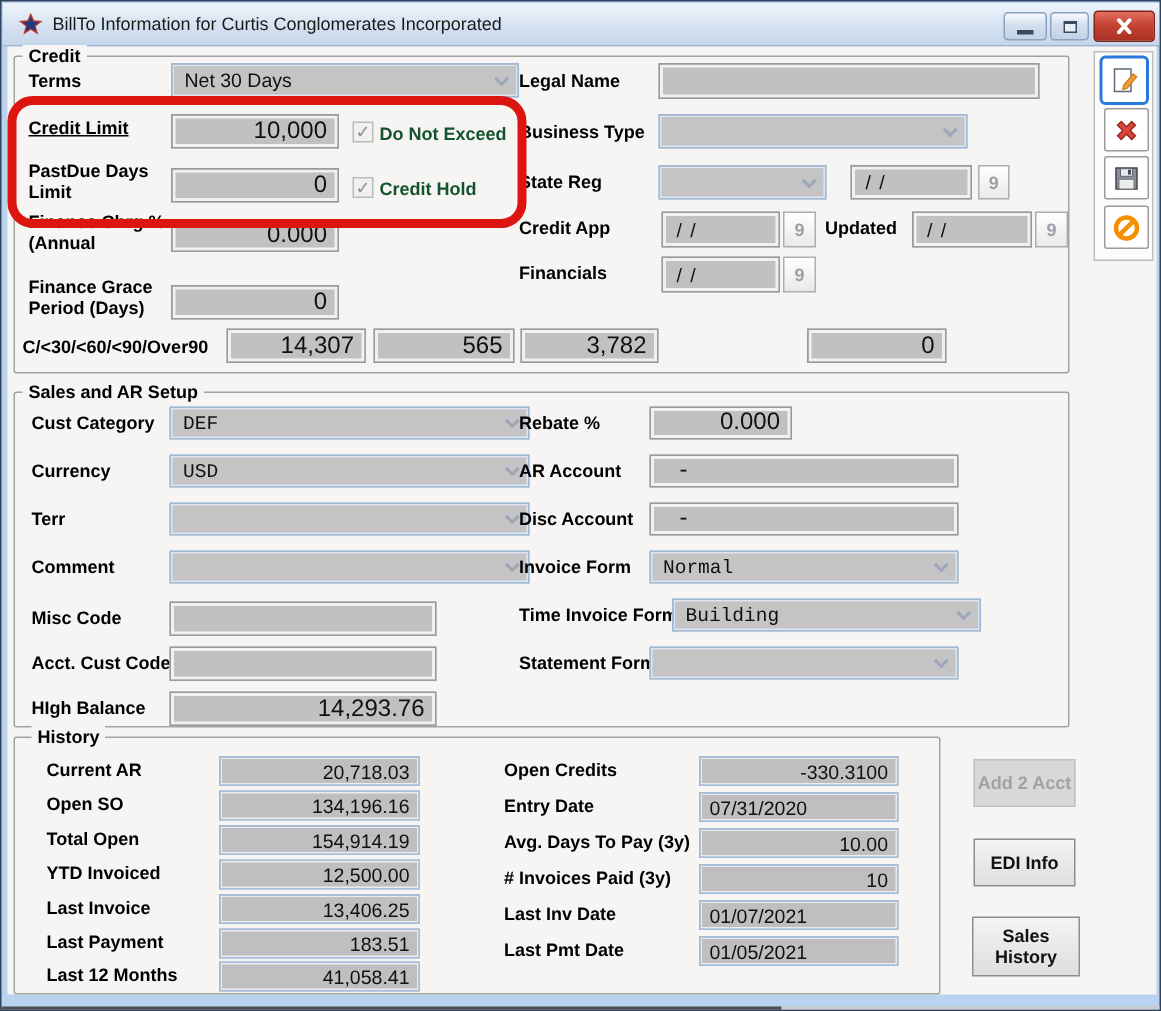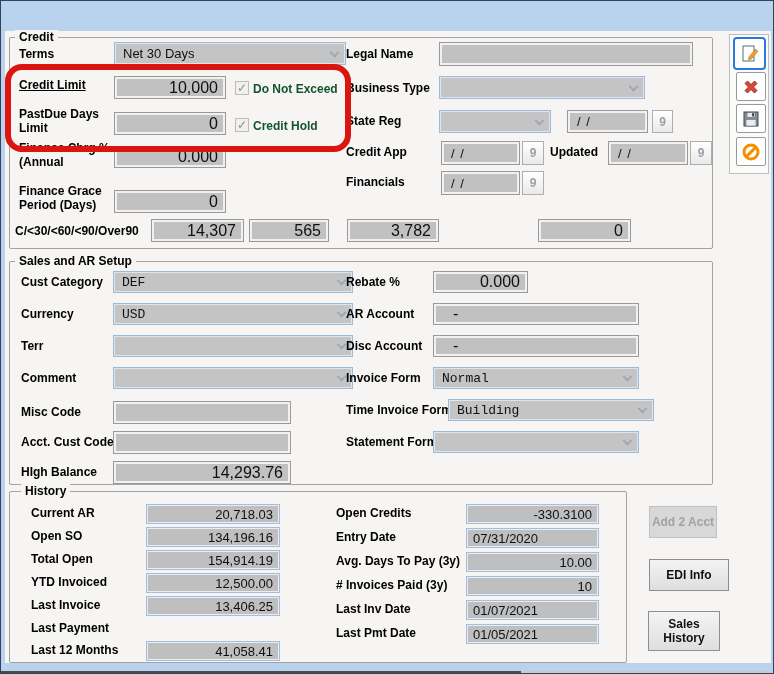--- a/index.html
+++ b/index.html
@@ -81,20 +81,40 @@
 
   
   .red-annot { position:absolute; left:4px; top:63px; width:346px; height:88px;
     border:6px solid #dc1510; border-radius:17px; z-index:40; pointer-events:none; }
 </style>
 </head>
 <body>
 
 <div id="app">
 
+  <div class="titlebar">
+    <span class="tlogo">
+      <svg width="17" height="17" viewBox="0 0 16 16">
+        <path d="M8 0.5 L10.1 5.2 L15.5 5.6 L11.2 8.9 L12.7 14.3 L8 11.2 L3.3 14.3 L4.8 8.9 L0.5 5.6 L5.9 5.2 Z" fill="#c03a2b"></path>
+        <path d="M8 2.6 L9.5 6.1 L13.2 6.4 L10.3 8.7 L11.3 12.3 L8 10.2 L4.7 12.3 L5.7 8.7 L2.8 6.4 L6.5 6.1 Z" fill="#203a7d"></path>
+      </svg>
+    </span>
+    <span class="ttext">BillTo Information for Curtis Conglomerates Incorporated</span>
+    <span class="wb" style="left:667px;width:29px;">
+        <i class="g-min"></i>
+      </span>
+    <span class="wb" style="left:698px;width:26px;">
+        <i class="g-max"></i>
+      </span>
+    <span class="wb wb-close" style="left:727px;width:41px;">
+      <svg width="13" height="11" viewBox="0 0 13 11">
+        <path d="M3 1.5 L10 9.5 M10 1.5 L3 9.5" stroke="#ffffff" stroke-width="2.6" stroke-linecap="round"></path>
+      </svg>
+    </span>
+  </div>
 
   <div class="content"></div>
   <div class="btm-dark-l"></div>
   <div class="btm-dark-r"></div>
 
   <div class="grp" style="left:8px;top:36px;width:704px;height:212px;"></div>
   <span class="grp-lbl" style="left:14px;top:29px;">Credit</span>
 
   <span class="lbl" style="left:18px;top:46px;">Terms</span>
   <div class="combo" style="left:113px;top:41px;width:232px;height:23px;">
@@ -169,21 +189,21 @@
     <span>/ /</span>
   </div>
   <div class="calbtn" style="left:521px;top:170px;width:22px;height:24px;">
     <span>9</span>
   </div>
 
   <span class="lbl" style="left:14px;top:223px;">C/&lt;30/&lt;60/&lt;90/Over90</span>
   <div class="fld num" style="left:150px;top:218px;width:93px;height:23px;">
       <span>14,307</span>
     </div>
-  <div class="fld num" style="left:248px;top:218px;width:80px;height:23px;">
+  <div class="fld num" style="left:248px;top:218px;width:94px;height:23px;">
       <span>565</span>
     </div>
   <div class="fld num" style="left:346px;top:218px;width:92px;height:23px;padding-left:20px;">
       <span>3,782</span>
     </div>
   <div class="fld num" style="left:537px;top:218px;width:93px;height:23px;">
       <span>0</span>
     </div>
 
   <div class="red-annot"></div>
@@ -301,20 +321,23 @@
     </div>
   <span class="lbl" style="left:30px;top:574px;">YTD Invoiced</span>
   <div class="hfld num" style="left:145px;top:572px;width:134px;height:20px;">
       <span>12,500.00</span>
     </div>
   <span class="lbl" style="left:30px;top:597px;">Last Invoice</span>
   <div class="hfld num" style="left:145px;top:595px;width:134px;height:20px;">
       <span>13,406.25</span>
     </div>
   <span class="lbl" style="left:30px;top:620px;">Last Payment</span>
+  <div class="hfld num" style="left:145px;top:618px;width:134px;height:20px;">
+      <span>183.51</span>
+    </div>
   <span class="lbl" style="left:30px;top:642px;">Last 12 Months</span>
   <div class="hfld num" style="left:145px;top:640px;width:134px;height:20px;">
       <span>41,058.41</span>
     </div>
 
   <span class="lbl" style="left:335px;top:505px;">Open Credits</span>
   <div class="hfld num" style="left:465px;top:503px;width:133px;height:20px;">
       <span>-330.3100</span>
     </div>
   <span class="lbl" style="left:335px;top:529px;">Entry Date</span>
@@ -334,20 +357,20 @@
       <span>01/07/2021</span>
     </div>
   <span class="lbl" style="left:335px;top:625px;">Last Pmt Date</span>
   <div class="hfld" style="left:465px;top:623px;width:133px;height:20px;">
       <span>01/05/2021</span>
     </div>
 
   <div class="sbtn disabled" style="left:648px;top:505px;width:68px;height:32px;">
     <span>Add 2 Acct</span>
   </div>
-  <div class="sbtn" style="left:648px;top:558px;width:80px;height:32px;">
+  <div class="sbtn" style="left:648px;top:558px;width:68px;height:32px;">
     <span>EDI Info</span>
   </div>
   <div class="sbtn" style="left:647px;top:610px;width:72px;height:40px;">
     <span style="width:50px;">Sales History</span>
   </div>
 
 </div>
 
 </body></html>

